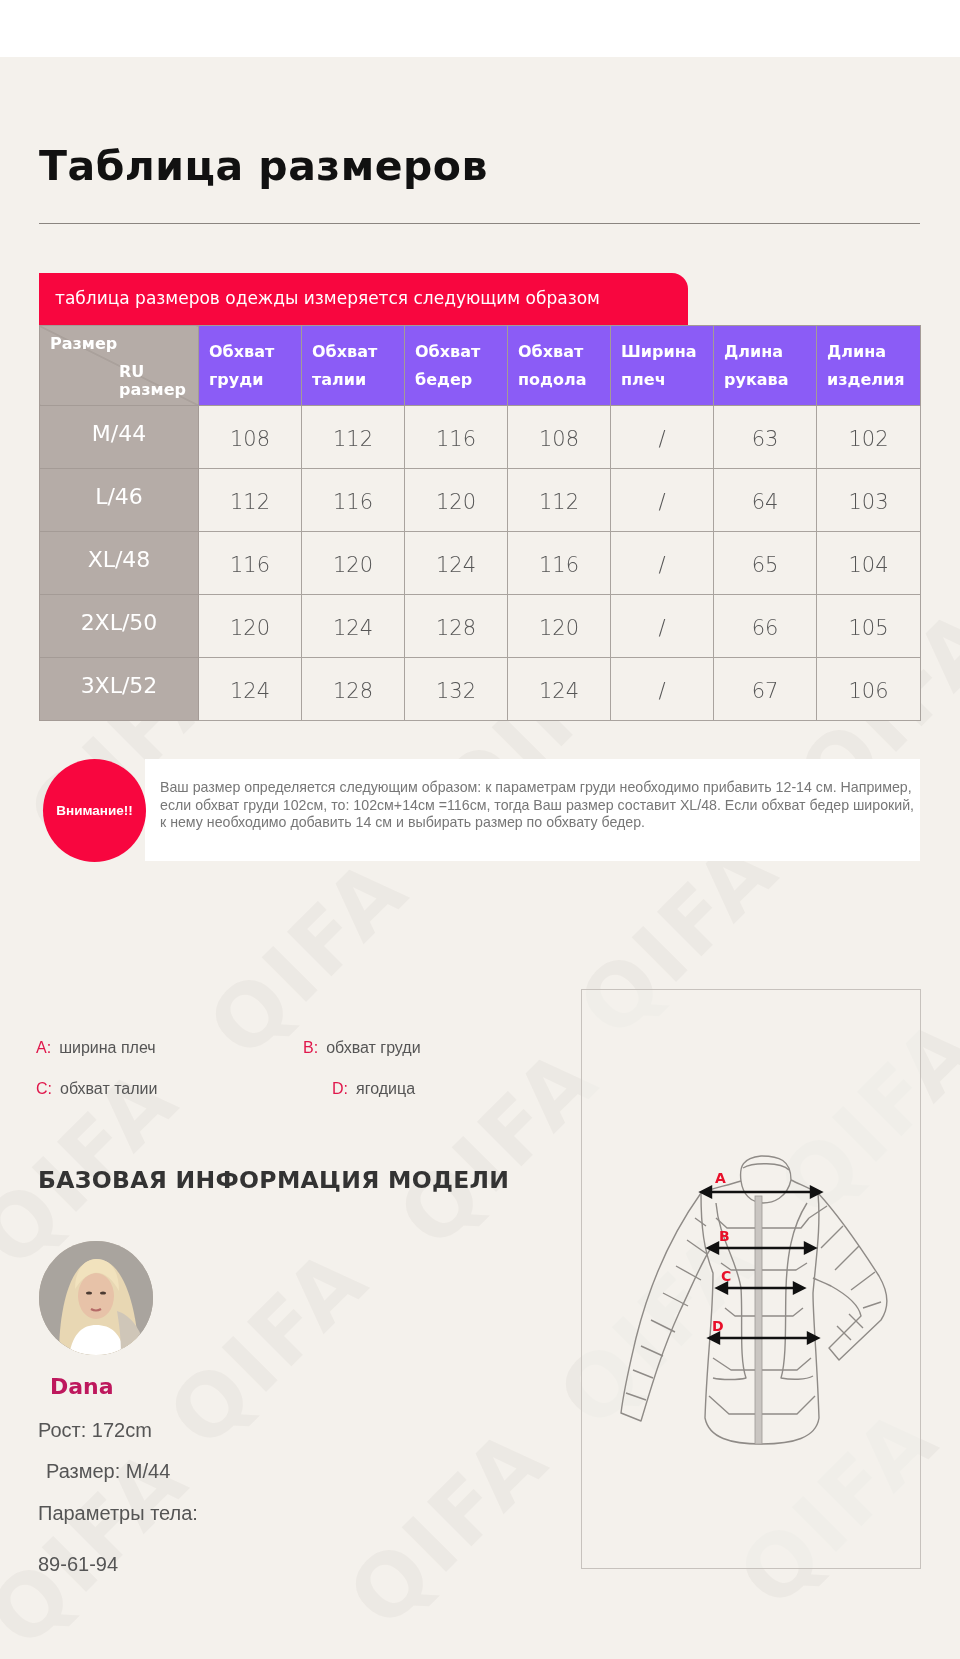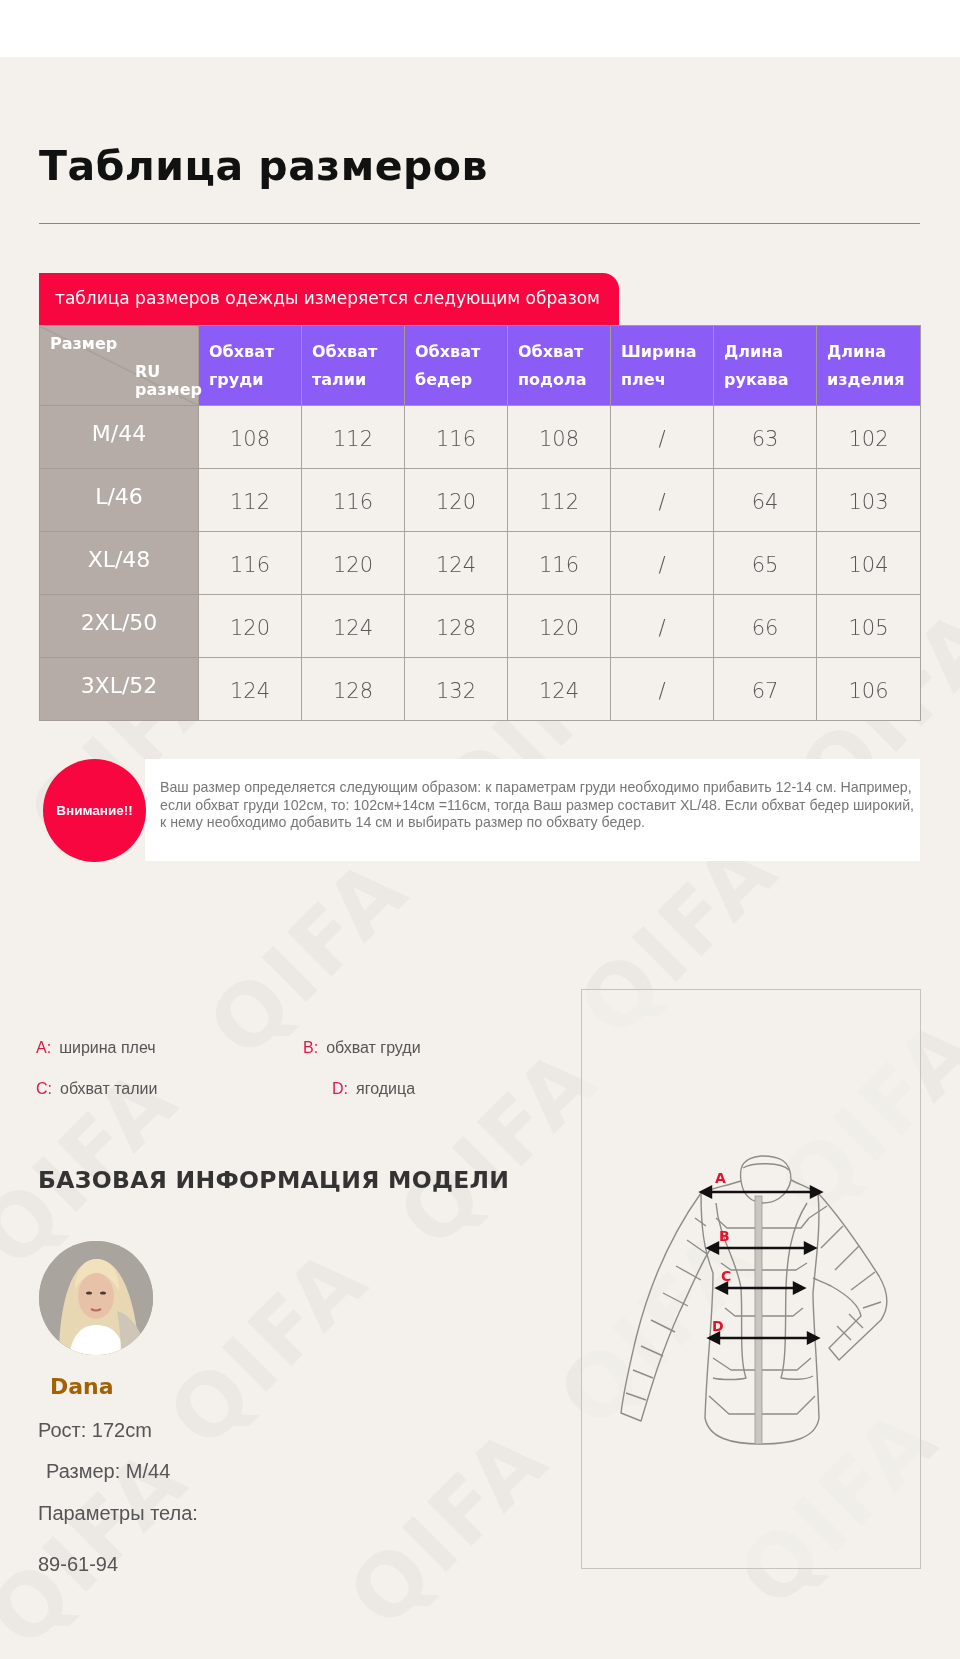--- a/index.html
+++ b/index.html
@@ -6,41 +6,41 @@
   html, body { width: 960px; height: 1659px; overflow: hidden; background: #ffffff; }
   body { font-family: "DejaVu Sans", "Liberation Sans", sans-serif; color: #333; position: relative; }
   .top-white { position: absolute; left: 0; top: 0; width: 960px; height: 57px; background: #ffffff; }
   .page { position: absolute; left: 0; top: 57px; width: 960px; height: 1602px; background: #f4f1ec; overflow: hidden; }
 
   .watermark { position: absolute; font-family: "DejaVu Sans", sans-serif; font-weight: 900; font-size: 86px; color: rgba(200,195,188,0.16); transform: rotate(-45deg); letter-spacing: 4px; pointer-events: none; white-space: nowrap; }
 
   .title { position: absolute; left: 39px; top: 85px; font-size: 41px; font-weight: 700; color: #111; letter-spacing: 0.5px; }
   .title-rule { position: absolute; left: 39px; top: 166px; width: 881px; height: 1px; background: #8a8580; }
 
-  .banner { position: absolute; left: 39px; top: 216px; width: 580px; height: 52px; background: #f8063f; border-radius: 0 16px 0 0; color: #fff; font-size: 17px; padding: 15px 0 0 16px; white-space: nowrap; }
+  .banner { position: absolute; left: 39px; top: 216px; width: 649px; height: 52px; background: #f8063f; border-radius: 0 16px 0 0; color: #fff; font-size: 17px; padding: 15px 0 0 16px; white-space: nowrap; }
 
   .size-table { position: absolute; left: 39px; top: 268px; border-collapse: collapse; table-layout: fixed; }
   .size-table th, .size-table td { border: 1px solid #a9a39e; text-align: center; vertical-align: middle; }
   .size-table thead th { background: #8b5cf6; color: #fff; font-weight: 700; font-size: 16px; line-height: 28px; height: 80px; text-align: left; padding-left: 10px; border-color: #a49b96; }
   .size-table thead th.corner { position: relative; padding: 0; background: #b5aca7 linear-gradient(to top right, transparent calc(50% - 0.7px), #978e89 50%, transparent calc(50% + 0.7px)); }
   .corner .c1 { position: absolute; left: 10px; top: 8px; font-size: 16px; line-height: 20px; }
-  .corner .c2 { position: absolute; left: 79px; top: 37px; font-size: 16px; line-height: 18px; margin-left: 16px; }
+  .corner .c2 { position: absolute; left: 79px; top: 37px; font-size: 16px; line-height: 18px; }
   .size-table tbody th { background: #b5aca7; color: #fff; font-weight: 400; font-size: 22px; height: 63px; padding-bottom: 8px; border-color: #a49b96; }
   .size-table tbody td { background: #f4f1ec; color: #555; font-size: 21px; padding-top: 4px; font-family: "DejaVu Sans", sans-serif; font-weight: 300; }
 
   .note { position: absolute; left: 145px; top: 702px; width: 775px; height: 102px; background: #ffffff; }
   .note-text { position: absolute; left: 15px; top: 20px; width: 760px; font-size: 14.2px; line-height: 17.5px; color: #777; font-family: "Liberation Sans", sans-serif; }
   .attention { position: absolute; left: 43px; top: 702px; width: 103px; height: 103px; border-radius: 50%; background: #f8063f; color: #fff; font-weight: 700; font-size: 13.5px; display: flex; align-items: center; justify-content: center; font-family: "Liberation Sans", sans-serif; }
 
   .h2 { position: absolute; left: 38px; font-size: 23.5px; font-weight: 600; color: #333; letter-spacing: 0.3px; font-family: "DejaVu Sans", sans-serif; }
   .legend-item { position: absolute; font-size: 16px; color: #555; font-family: "Liberation Sans", sans-serif; white-space: nowrap; }
   .legend-item .key { color: #e0174b; margin-right: 8px; }
 
   .avatar { position: absolute; left: 39px; top: 1184px; width: 114px; height: 114px; border-radius: 50%; overflow: hidden; background: radial-gradient(circle at 45% 40%, #d8c9b8 0%, #b9ad9f 55%, #8f8a84 100%); }
-  .model-name { position: absolute; left: 50px; top: 1317px; font-size: 22px; font-weight: 700; color: #a16207; font-family: "DejaVu Sans", sans-serif; }
+  .model-name { position: absolute; left: 50px; top: 1317px; font-size: 22px; font-weight: 700; color: #be185d; font-family: "DejaVu Sans", sans-serif; }
   .model-line { position: absolute; left: 38px; font-size: 20px; color: #555; font-family: "Liberation Sans", sans-serif; white-space: nowrap; }
 
   .diagram-box { position: absolute; left: 581px; top: 932px; width: 340px; height: 580px; border: 1.5px solid #c7c2bd; background: rgba(244,241,236,0.6); }
 </style>
 </head>
 <body>
 
 <div class="top-white"></div>
 
 <div class="page">

